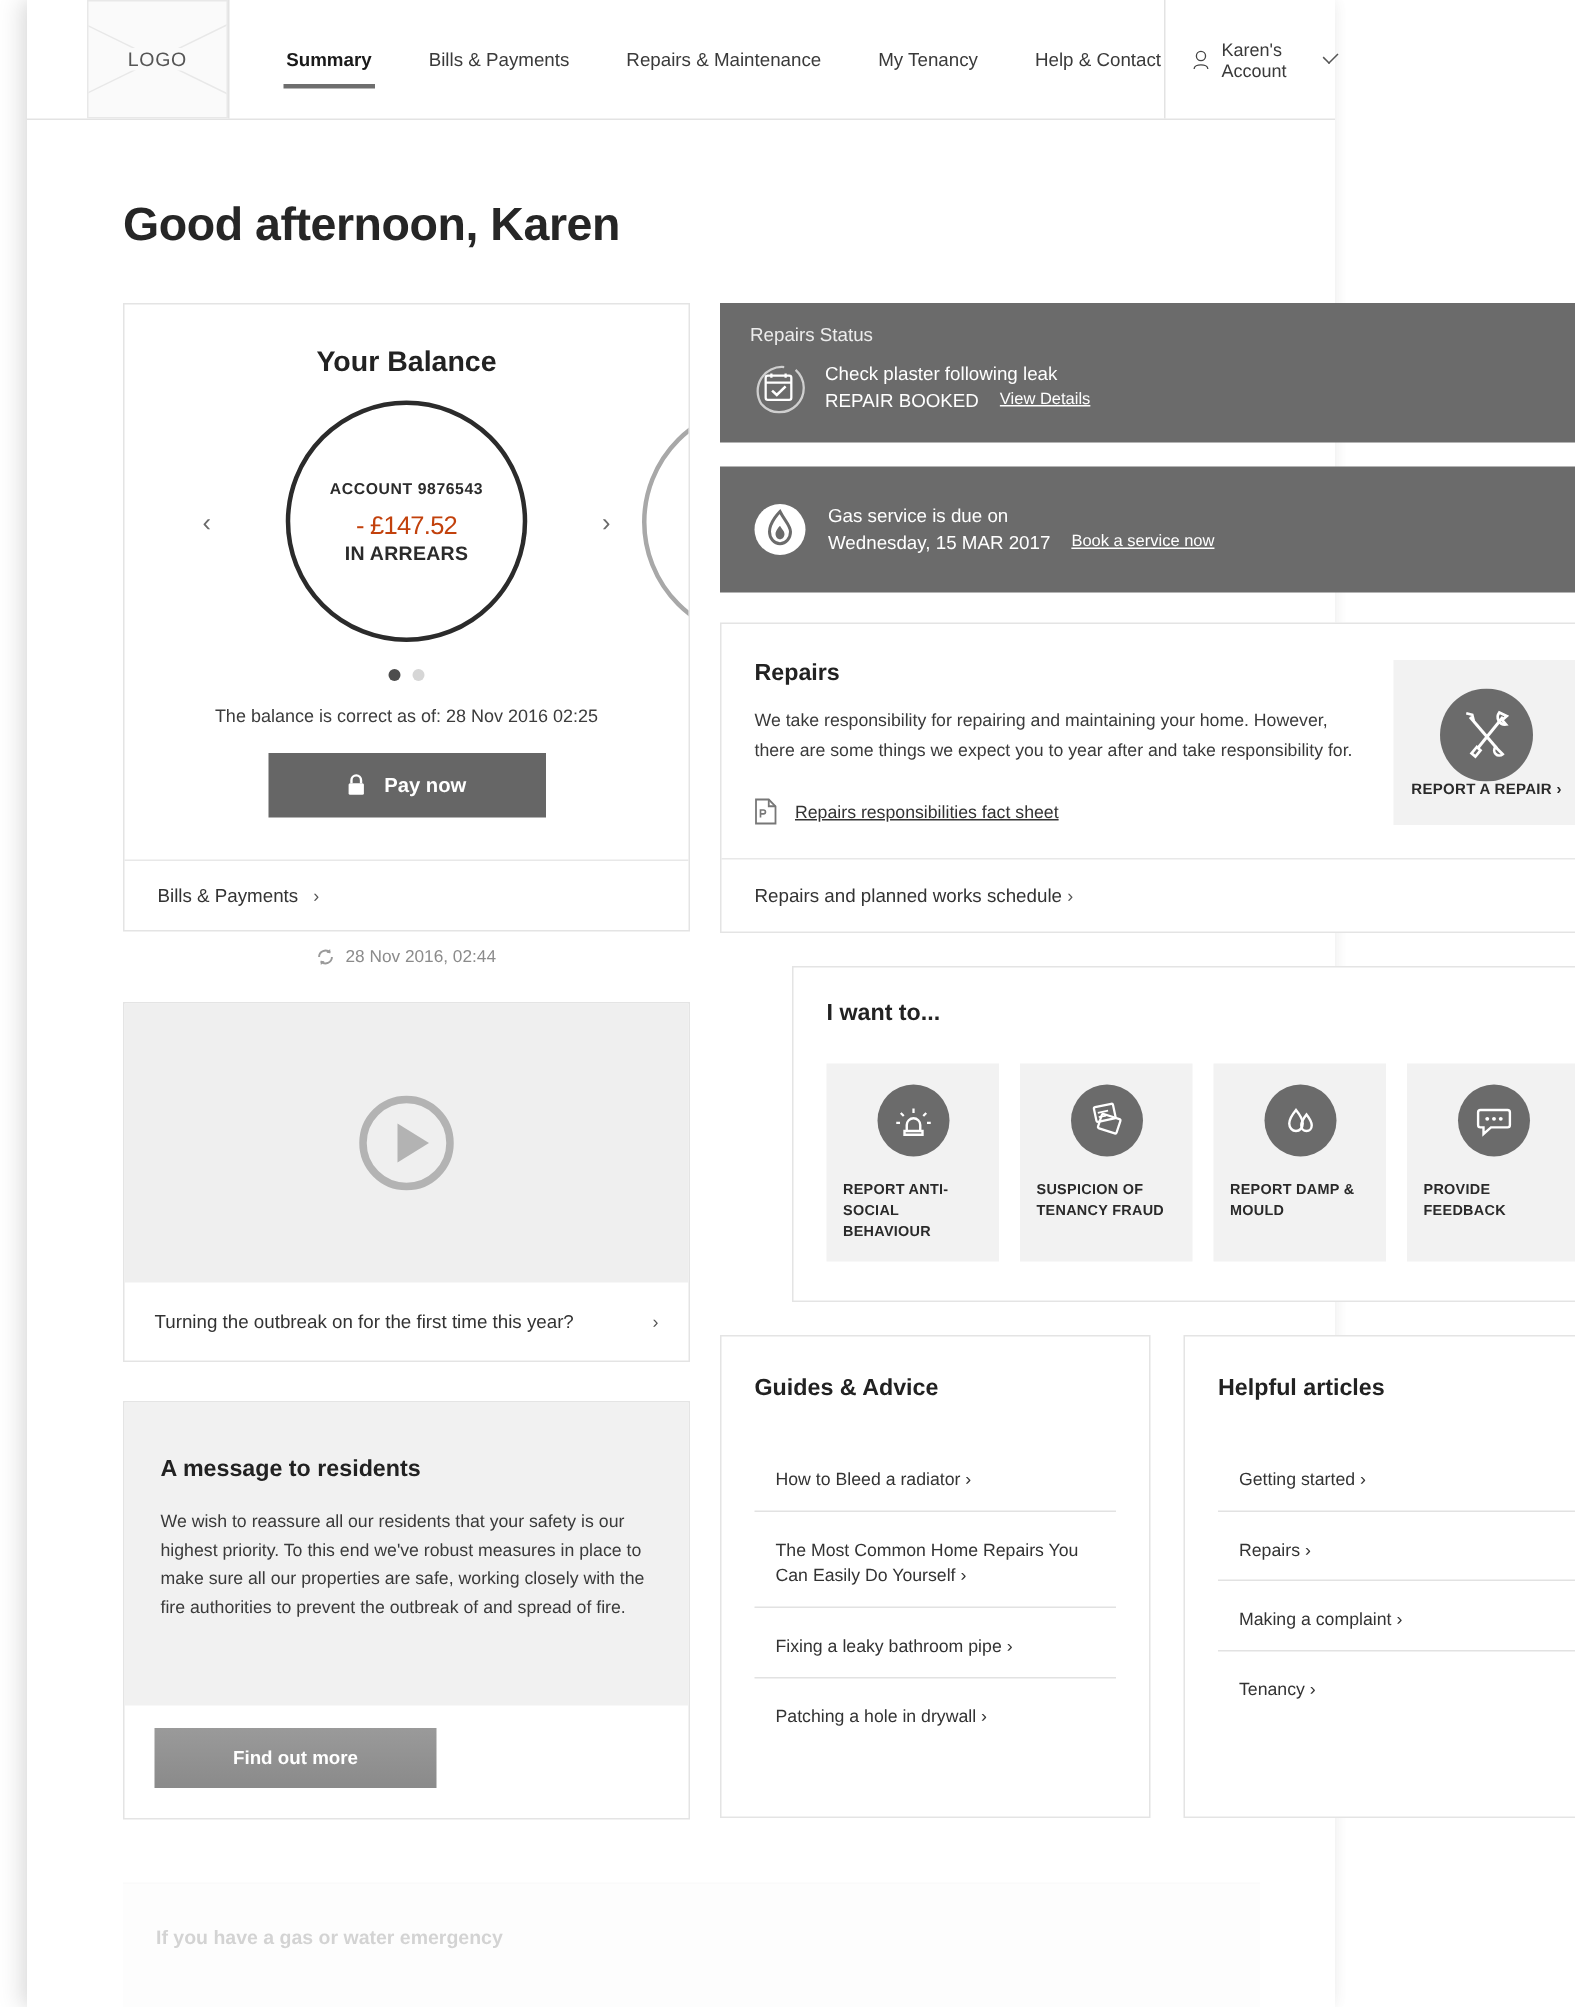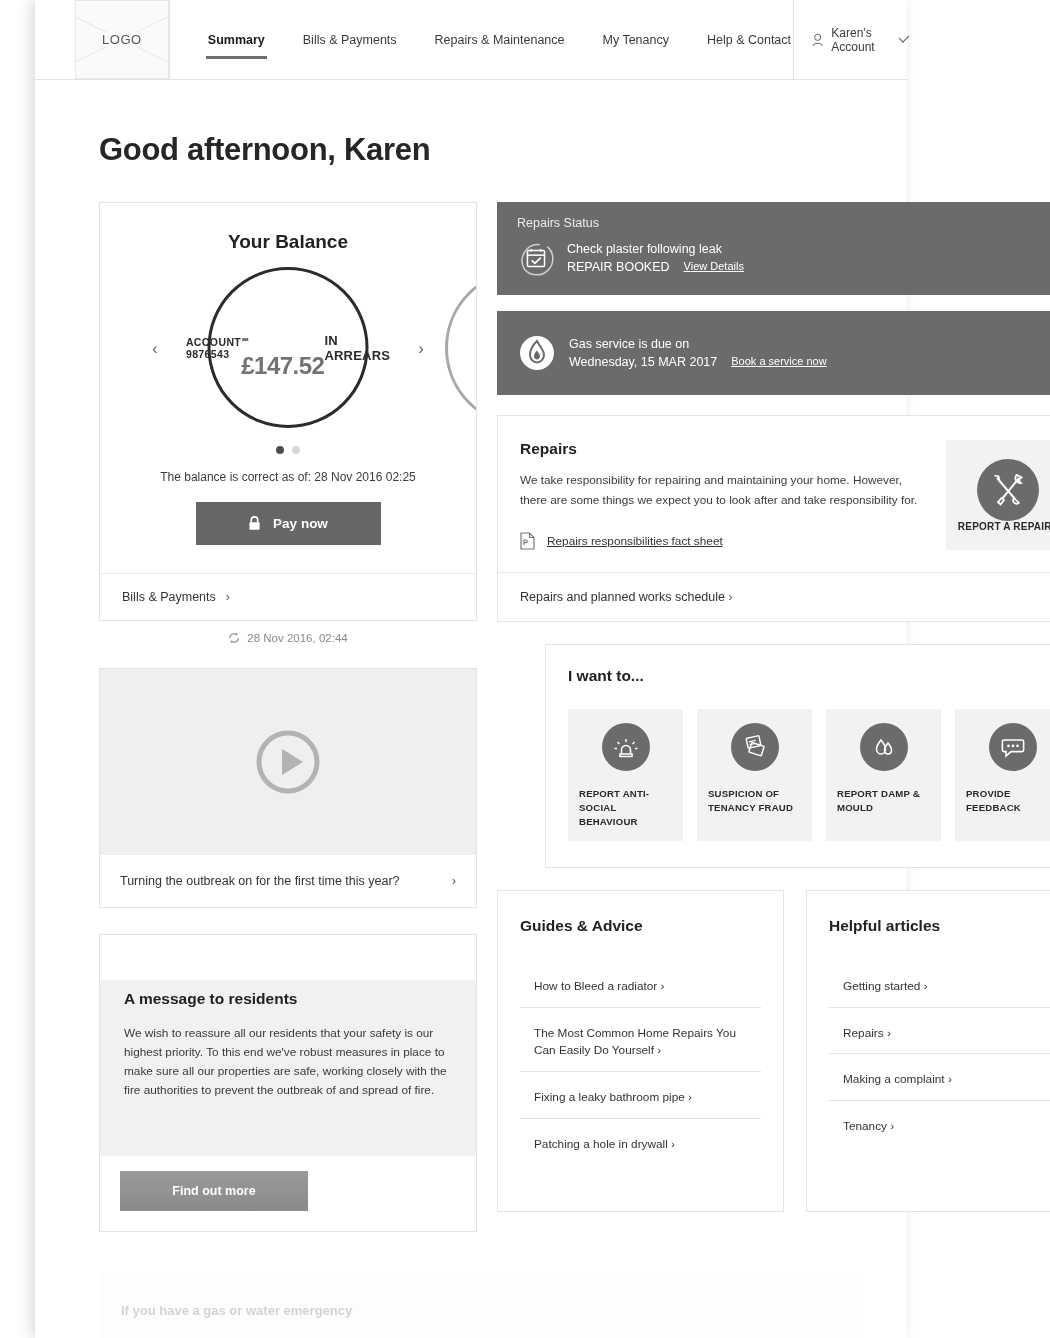--- a/index.html
+++ b/index.html
@@ -4,21 +4,21 @@
 <style>
   * { box-sizing: border-box; margin: 0; padding: 0; }
   html, body {
     width: 1050px; height: 1338px;
     background: #ffffff;
     font-family: "Liberation Sans", sans-serif;
     overflow: hidden;
   }
   .page-sheet {
     position: absolute;
-    left: 35px; top: 0; width: 872px; height: 1338px;
+    left: 18px; top: 0; width: 872px; height: 1338px;
     background: #ffffff;
     box-shadow: -6px 0 14px rgba(0,0,0,0.10), 0 0 10px rgba(0,0,0,0.05);
   }
   
   .site-header {
     position: relative;
     height: 80px;
     border-bottom: 1px solid #e3e3e3;
     display: flex; align-items: stretch;
   }
@@ -67,28 +67,28 @@
   }
   .col-left { width: 378px; flex: none; }
   .col-right { flex: 1; }
   .card { background: #fff; border: 1px solid #e4e4e4; }
   
   .balance-title { text-align: center; font-size: 19px; font-weight: bold; color: #222; padding: 28px 0 6px; }
   .carousel { position: relative; height: 185px; overflow: hidden; }
   .circle-main {
     position: absolute; left: 50%; top: 8px; transform: translateX(-50%);
     width: 161px; height: 161px; border-radius: 50%; border: 3px solid #2b2b2b;
-    display: flex; flex-direction: row; align-items: center; justify-content: center;
+    display: flex; flex-direction: column; align-items: center; justify-content: center;
   }
   .circle-next {
     position: absolute; left: 345px; top: 10px;
     width: 158px; height: 158px; border-radius: 50%; border: 3px solid #a8a8a8;
   }
   .acct-label { font-size: 10.5px; font-weight: bold; color: #2b2b2b; letter-spacing: .4px; }
-  .acct-amount { font-size: 24px; font-weight: bold; color: #737373; margin-top: 9px; letter-spacing: -.5px; }
+  .acct-amount { font-size: 17px; font-weight: normal; color: #c2410c; margin-top: 9px; letter-spacing: -.5px; }
   .acct-state { font-size: 13px; font-weight: bold; color: #2b2b2b; letter-spacing: .2px; }
   .car-arrow { position: absolute; top: 80px; font-size: 17px; color: #6a6a6a; cursor: pointer; }
   .car-arrow.left { left: 52px; } .car-arrow.right { right: 52px; }
   .dots { display: flex; gap: 8px; justify-content: center; margin-top: 2px; }
   .dot { width: 8px; height: 8px; border-radius: 50%; background: #d6d6d6; cursor: pointer; }
   .dot.on { background: #4d4d4d; }
   .balance-note { text-align: center; font-size: 12px; color: #3c3c3c; margin-top: 16px; }
   .pay-btn {
     display: flex; align-items: center; justify-content: center; gap: 12px;
     width: 185px; height: 43px; margin: 18px auto 28px; background: #666;
@@ -101,21 +101,21 @@
   .refresh-row {
     display: flex; align-items: center; justify-content: center; gap: 7px;
     font-size: 11.5px; color: #8b8b8b; padding: 11px 0 0;
   }
   
   .video-card { margin-top: 24px; }
   .video-thumb { height: 186px; background: #efefef; display: flex; align-items: center; justify-content: center; cursor: pointer; }
   .video-cap { padding: 19px 20px; font-size: 12.5px; color: #333; display: flex; align-items: center; justify-content: space-between; cursor: pointer; }
   
   .msg-card { margin-top: 26px; }
-  .msg-body { background: #f1f1f1; padding: 10px 24px 56px; margin-top: 45px; }
+  .msg-body { background: #f1f1f1; padding: 36px 24px 56px; }
   .msg-title { font-size: 15.5px; font-weight: bold; color: #222; }
   .msg-text { font-size: 11.8px; line-height: 1.62; color: #3a3a3a; margin-top: 16px; }
   .msg-foot { padding: 15px 20px 20px; }
   .find-btn {
     width: 188px; height: 40px; border: none; cursor: pointer;
     background: linear-gradient(to bottom, #9a9a9a, #8a8a8a);
     color: #fff; font-size: 12.5px; font-weight: bold;
   }
   
   .banner { background: #6b6b6b; color: #fff; position: relative; }
@@ -311,21 +311,21 @@
               <span class="ulink">Book a service now</span>
             </div>
           </div>
         </div>
       </div>
 
       <div class="card repairs-card">
         <div class="repairs-main">
           <div class="repairs-text">
             <div class="r-title">Repairs</div>
-            <div class="r-body">We take responsibility for repairing and maintaining your home. However, there are some things we expect you to look after and take responsibility for.</div>
+            <div class="r-body">We take responsibility for repairing and maintaining your home. However, there are some things we expect you to year after and take responsibility for.</div>
             <div class="r-link">
               <svg width="15" height="18" viewBox="0 0 15 18">
                 <path d="M1 1 H9.5 L14 5.5 V17 H1 Z" fill="none" stroke="#777" stroke-width="1.2"></path>
                 <path d="M9.5 1 V5.5 H14" fill="none" stroke="#777" stroke-width="1.2"></path>
                 <path d="M4 13 V8 h2 a1.3 1.3 0 0 1 0 2.6 H4" fill="none" stroke="#777" stroke-width="1.1"></path>
               </svg>
               <span class="t">Repairs responsibilities fact sheet</span>
             </div>
           </div>
           <div class="repair-tile">

